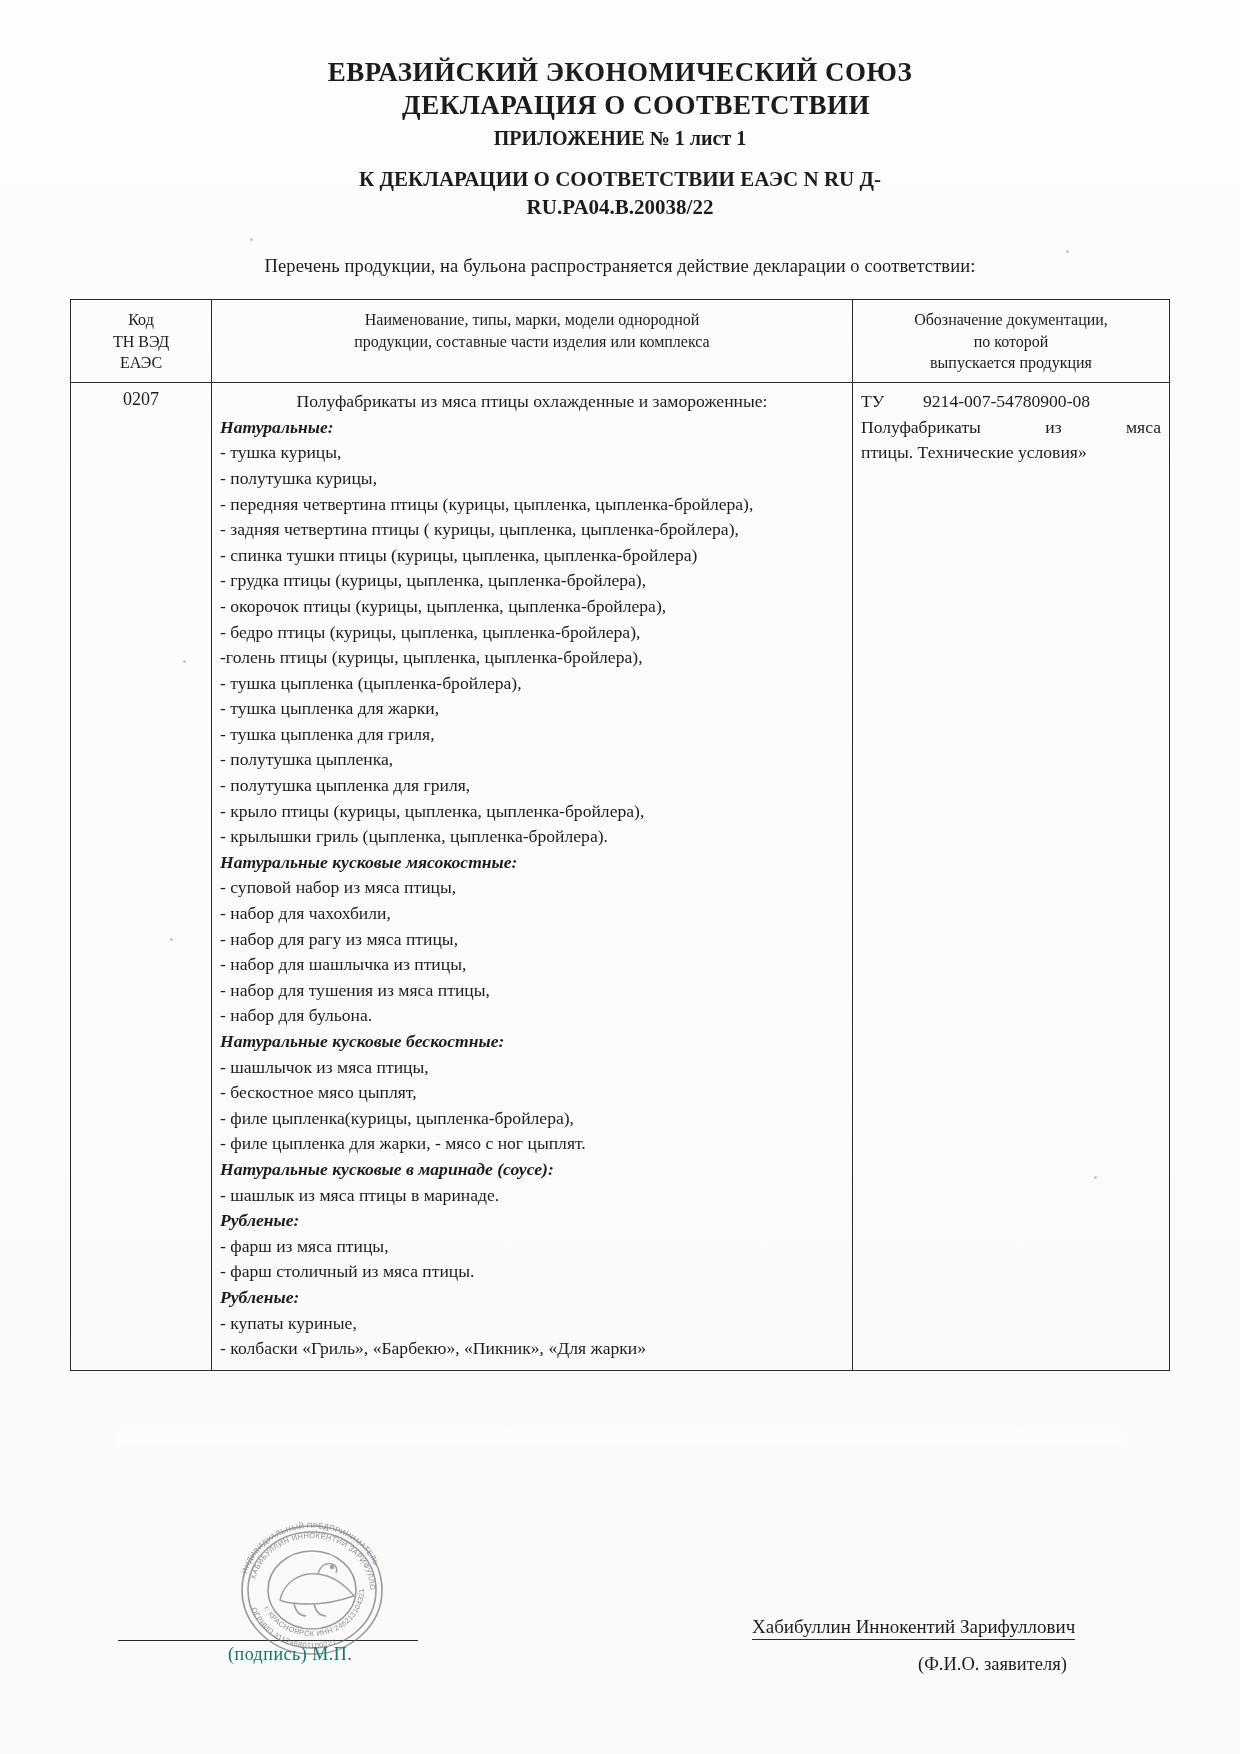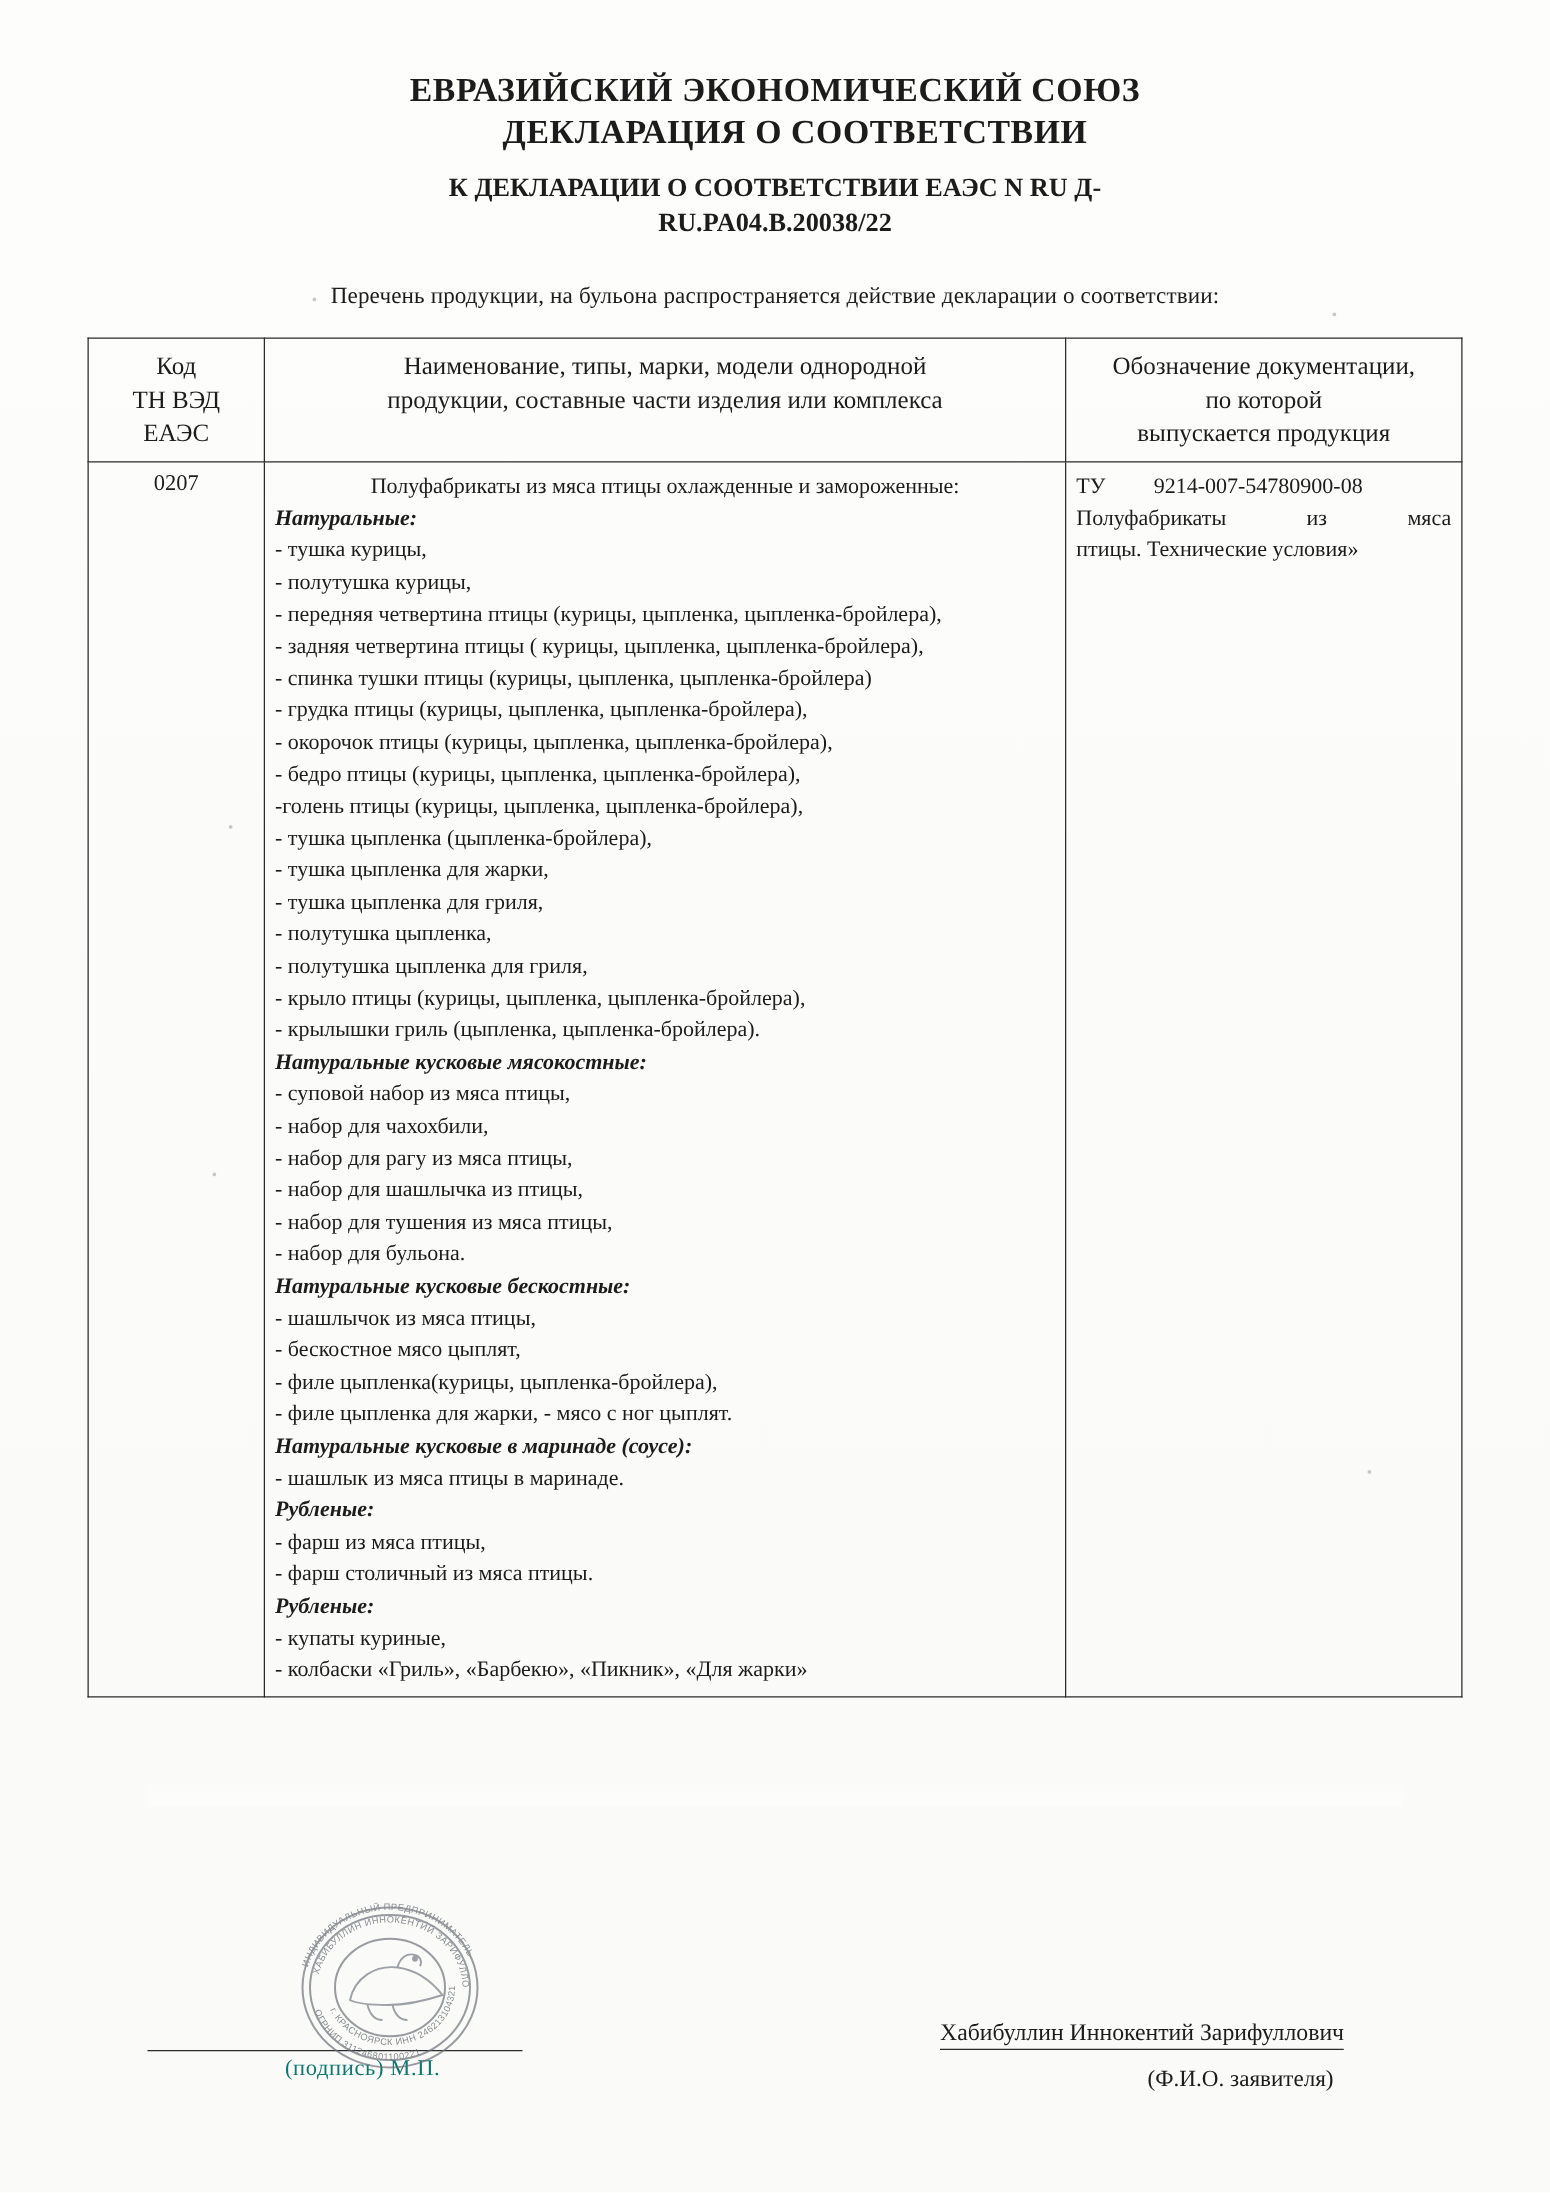--- a/index.html
+++ b/index.html
@@ -83,21 +83,21 @@
     border: 1.4px solid #2a2a2a;
     vertical-align: top;
     padding: 6px 8px 8px 8px;
     font-weight: normal;
   }
   th.col-code   { width: 124px; }
   th.col-name   { width: 624px; }
   th.col-doc    { width: 300px; margin-left: 16px; }
   table.products th {
     text-align: center;
-    font-size: 20px;
+    font-size: 16px;
     line-height: 1.33;
     padding-top: 9px;
     padding-bottom: 9px;
   }
   td.code {
     text-align: center;
     font-size: 18px;
     padding-top: 8px;
   }
   td.name {
@@ -205,20 +205,21 @@
   <div class="speck" style="left:1066px; top:250px;"></div>
   <div class="speck" style="left:170px; top:938px;"></div>
   <div class="speck" style="left:1094px; top:1176px;"></div>
   <div class="speck" style="left:183px; top:660px;"></div>
 
   <div class="content">
 
     <div class="header">
       <div class="l1">ЕВРАЗИЙСКИЙ ЭКОНОМИЧЕСКИЙ СОЮЗ</div>
       <div class="l2">ДЕКЛАРАЦИЯ О СООТВЕТСТВИИ</div>
+      <div class="l3">ПРИЛОЖЕНИЕ № 1 лист 1</div>
       <div class="l4">К ДЕКЛАРАЦИИ О СООТВЕТСТВИИ ЕАЭС N RU Д-</div>
       <div class="l5">RU.PA04.B.20038/22</div>
     </div>
 
     <div class="intro">Перечень продукции, на бульона распространяется действие декларации о соответствии:</div>
 
     <table class="products">
       <thead>
         <tr>
           <th class="col-code">

